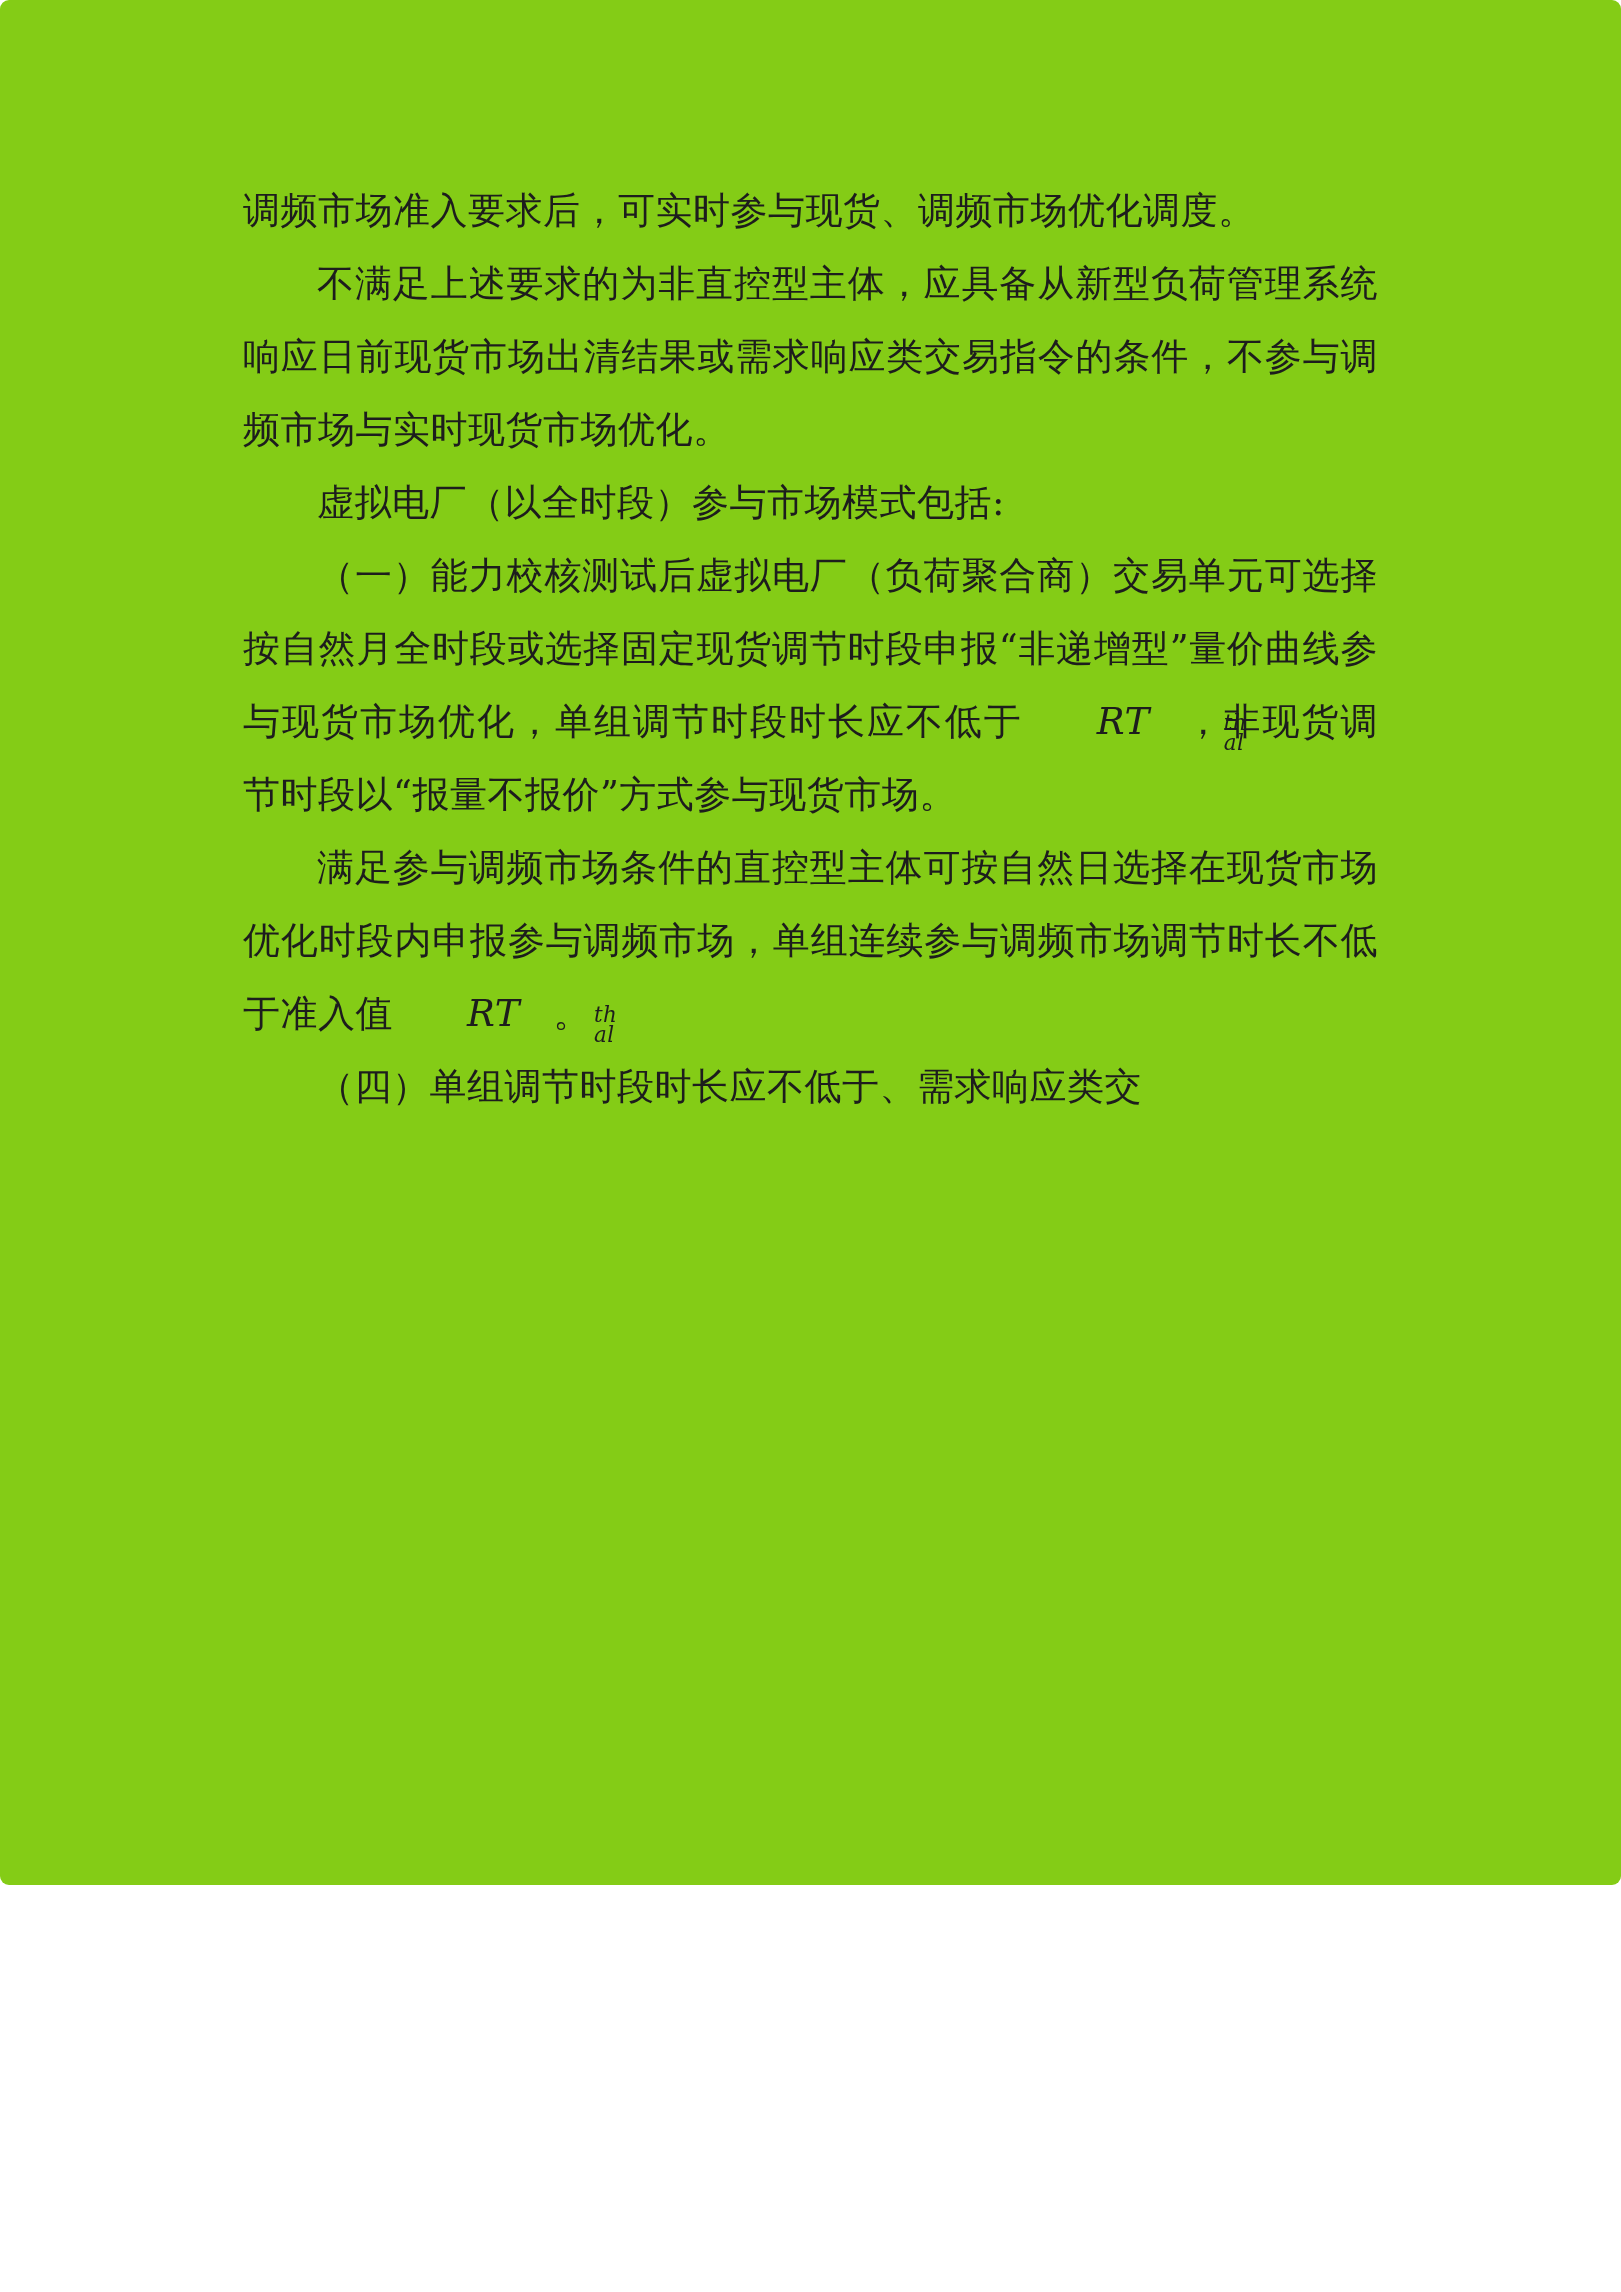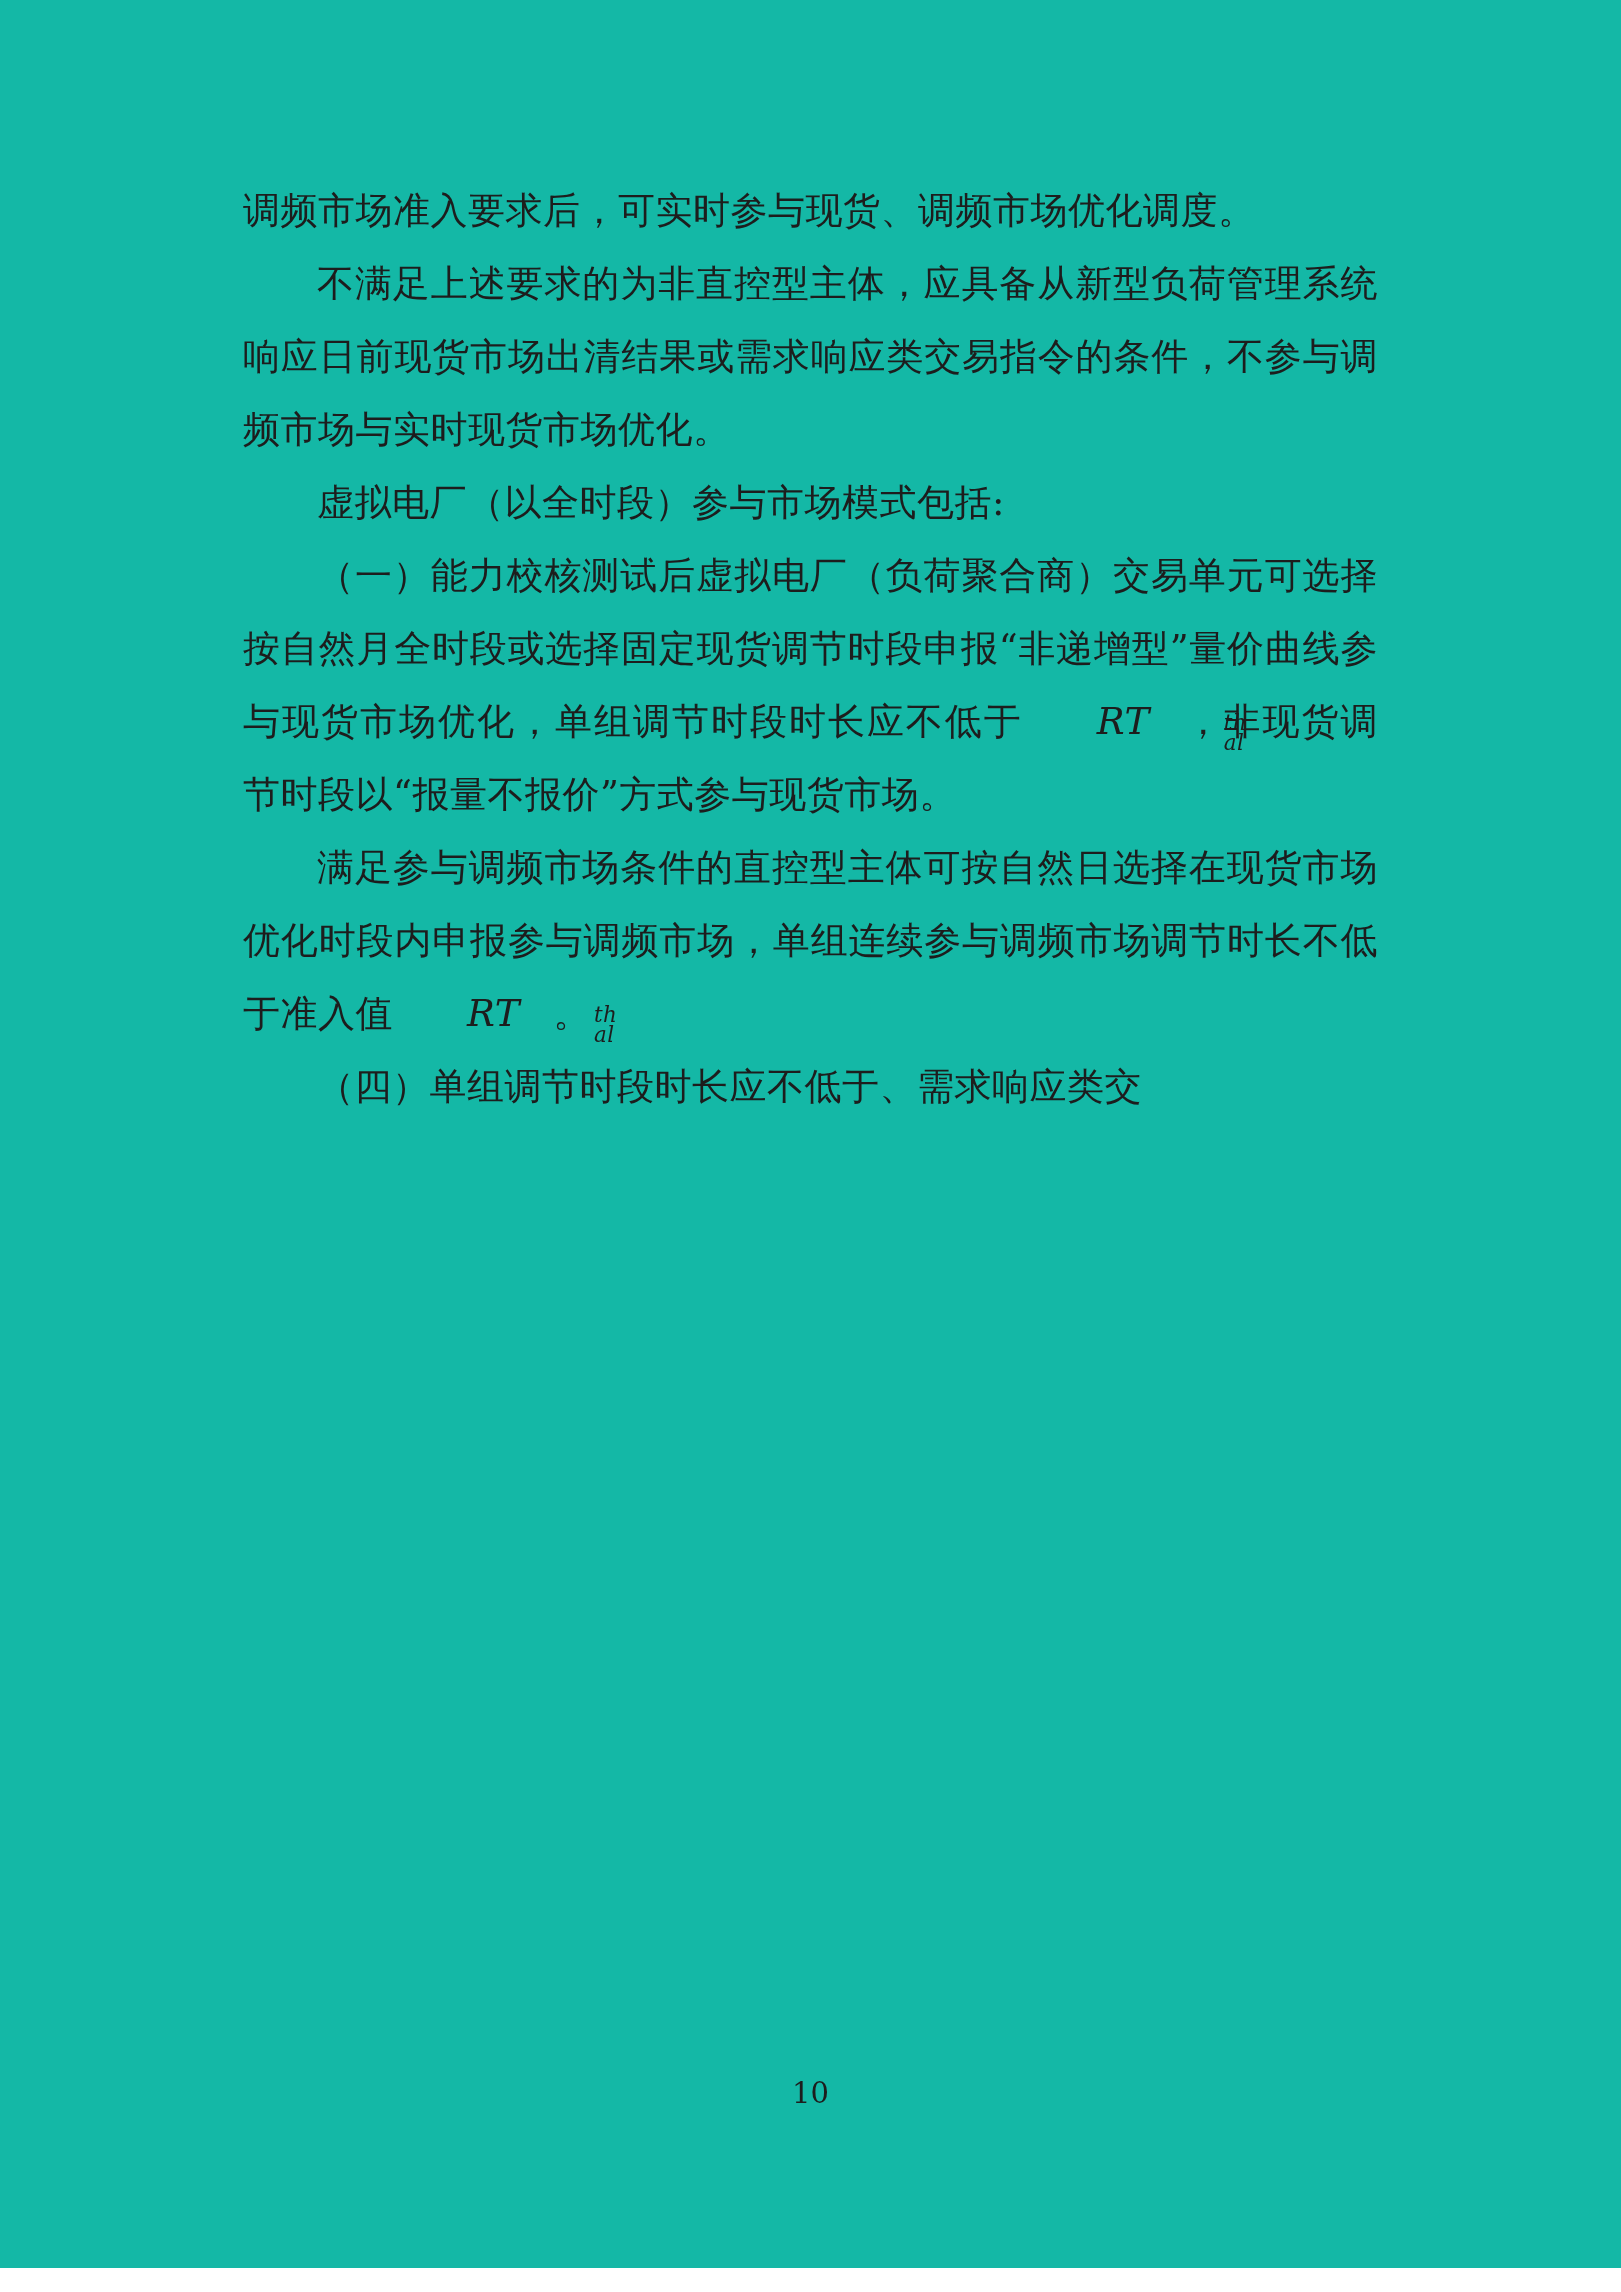--- a/index.html
+++ b/index.html
@@ -3,26 +3,27 @@
 <meta charset="utf-8">
 <style>
   html, body {
     margin: 0;
     padding: 0;
     background: #ffffff;
   }
   .page {
     position: relative;
     width: 1621px;
-    height: 2268px;
-    background: #14b8a6;
+    height: 1885px;
+    background: #84cc16;
     box-sizing: border-box;
     font-family: "DejaVu Serif", "Liberation Serif", serif;
     color: #1a1a1a;
     overflow: hidden;
+    border-radius: 9px;
   }
   .body-area {
     position: absolute;
     left: 243px;
     top: 174px;
     width: 1135px;
   }
   p.para {
     margin: 0 0 0 0;
     font-size: 37px;

